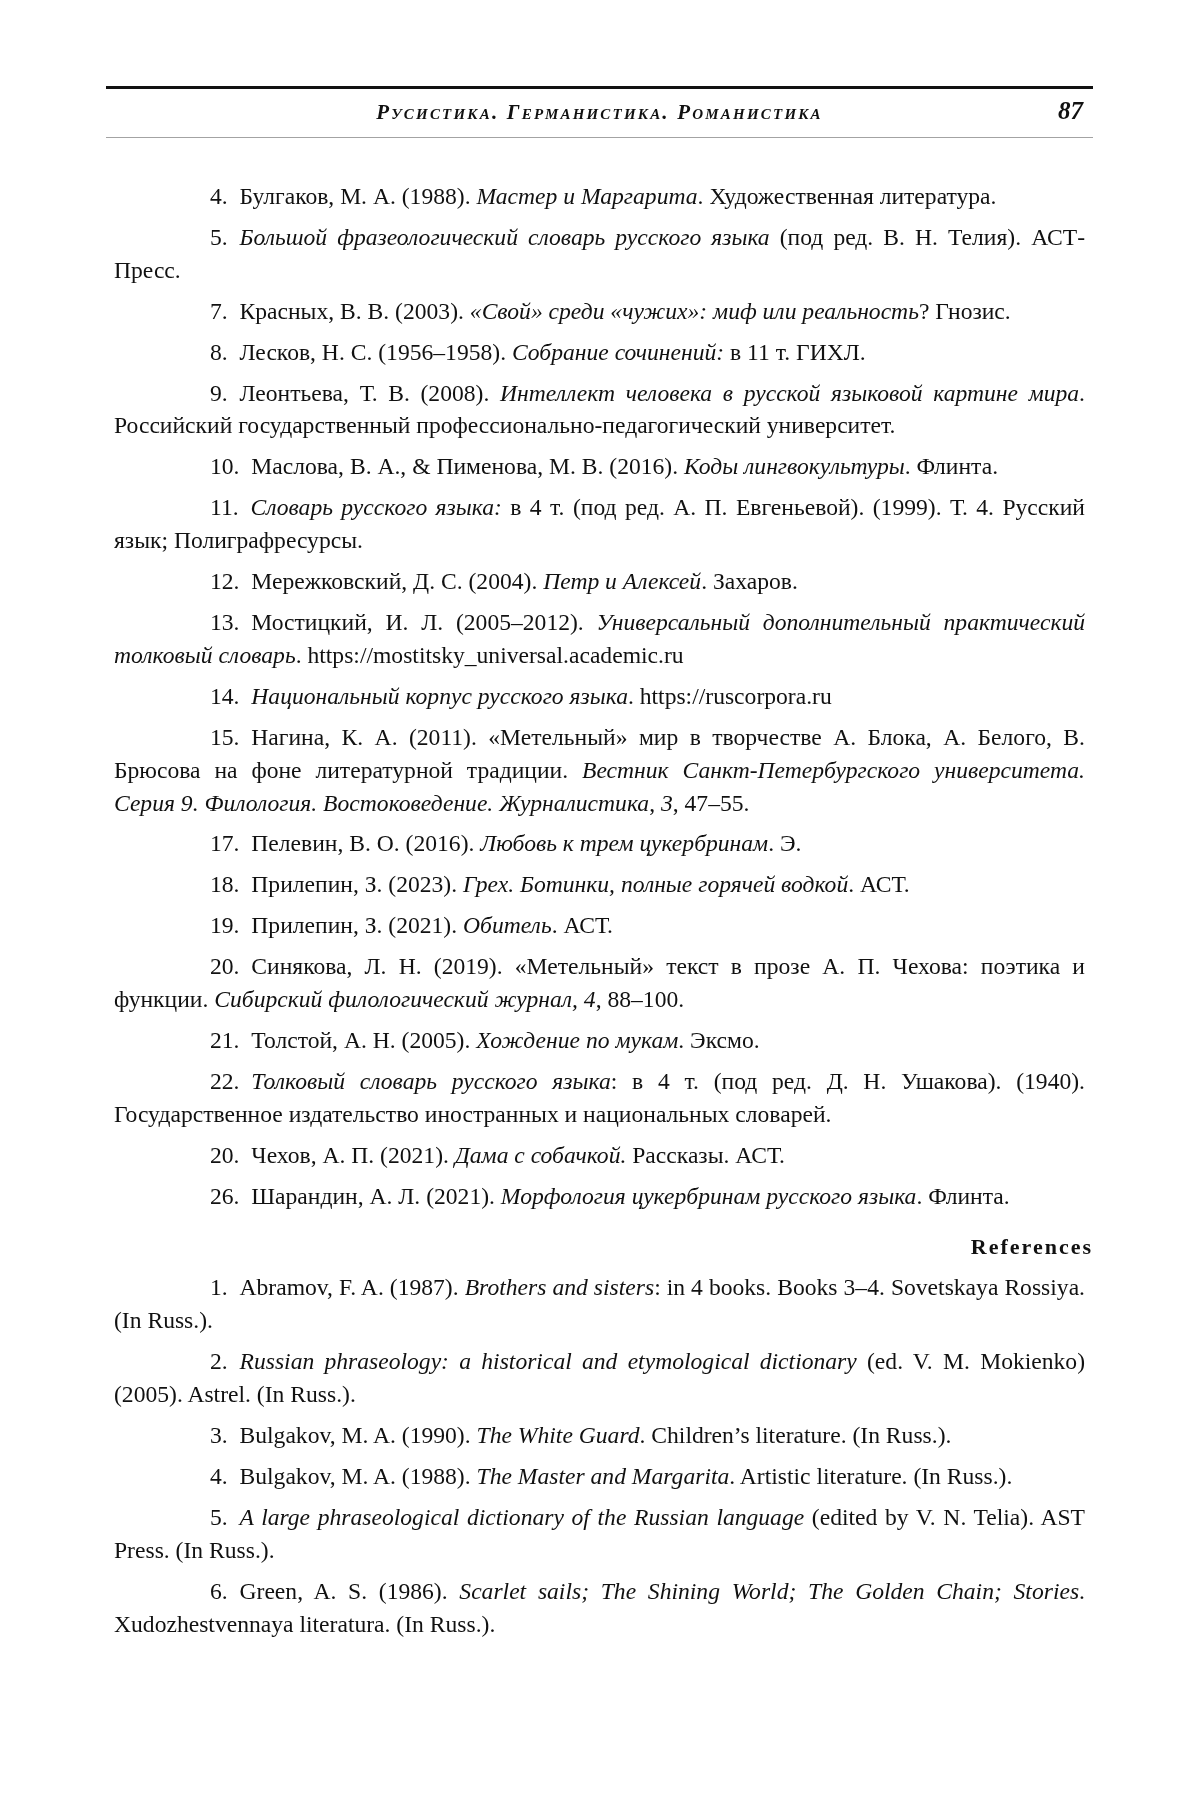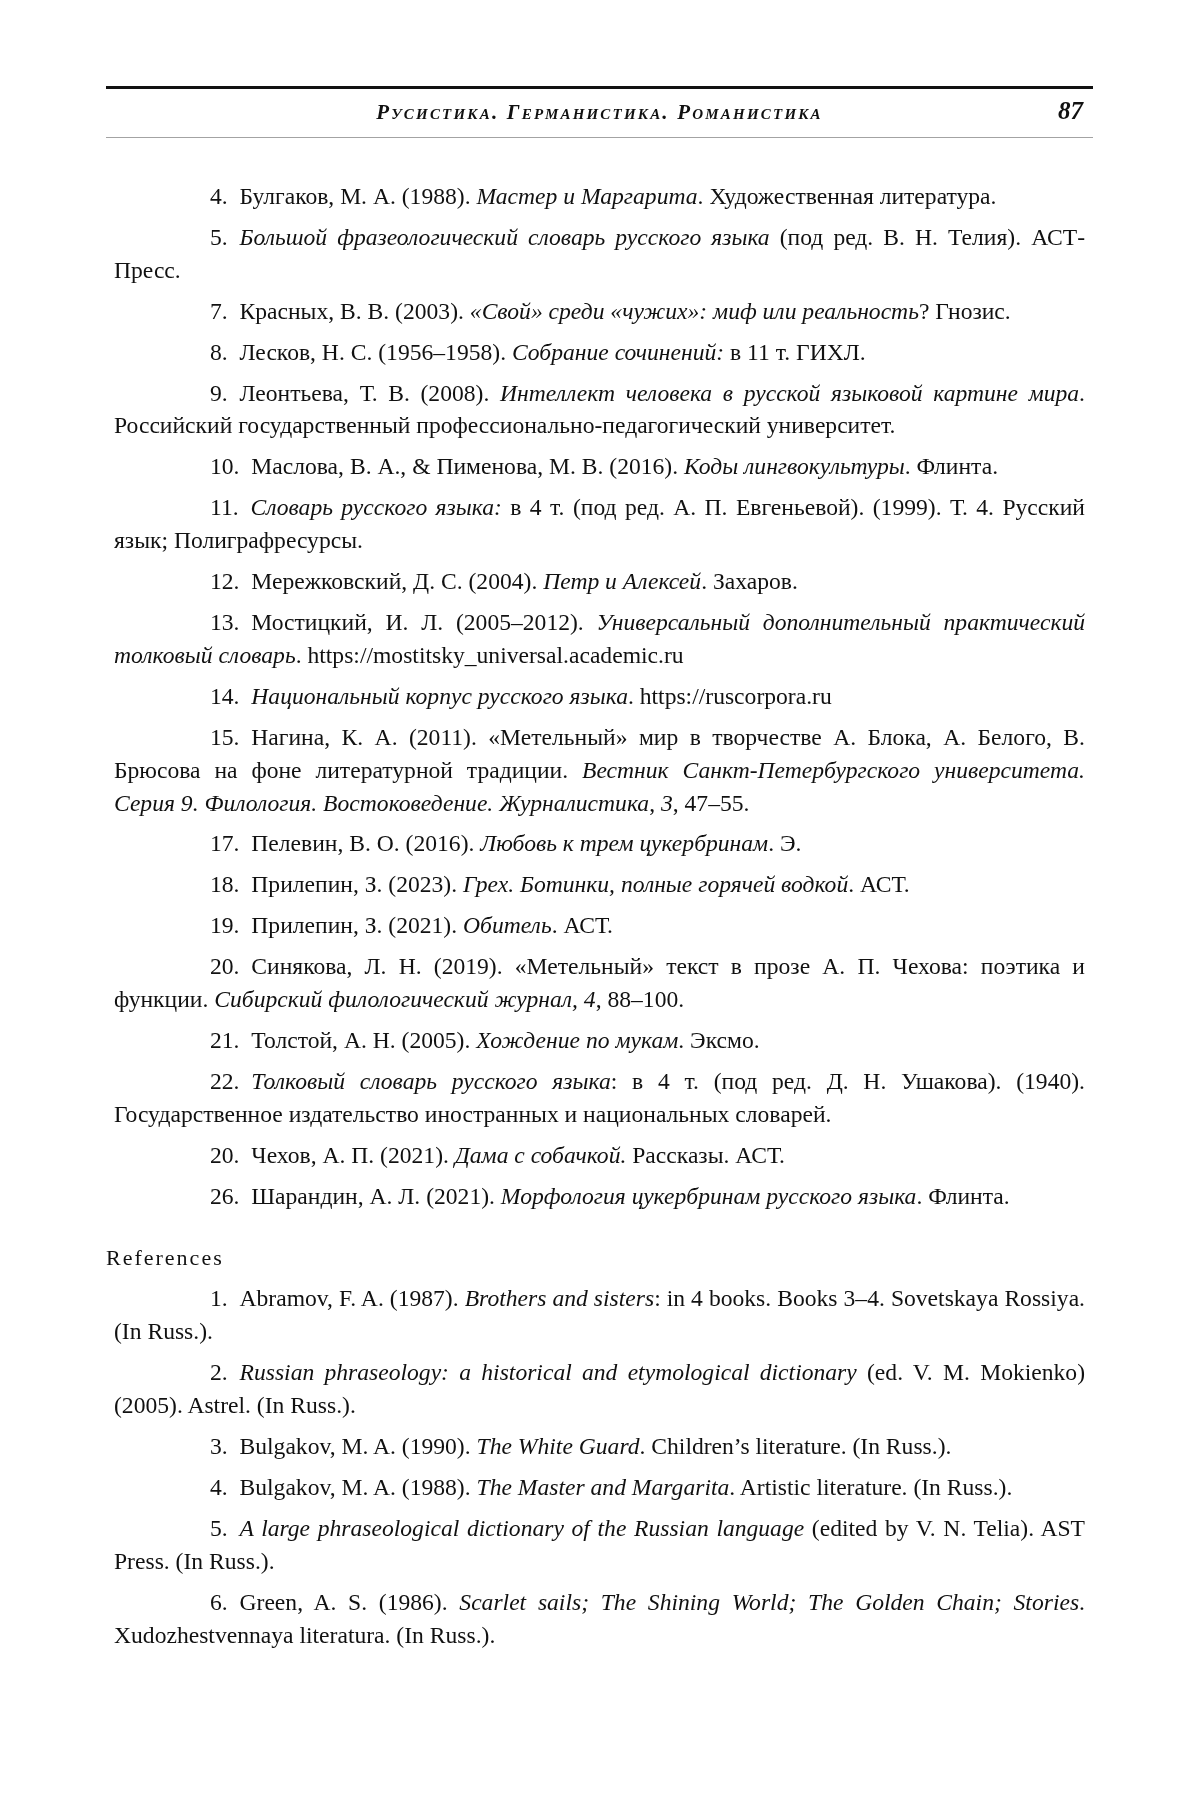--- a/index.html
+++ b/index.html
@@ -9,22 +9,22 @@
   .running-head { position: absolute; left: 0; top: 86px; width: 987px; height: 52px;
                   border-top: 3px solid #111; border-bottom: 1px solid #a3a3a3; box-sizing: border-box; font-style: italic; }
   .running-title { position: absolute; left: 0; right: 0; top: 11px; text-align: center;
                    font-weight: bold; font-size: 21px; letter-spacing: 2.2px; font-variant: small-caps; }
   .page-number { position: absolute; right: 10px; top: 8px; font-weight: bold; font-size: 25px; }
   .content { position: absolute; left: 0; top: 172px; width: 987px; font-size: 23.6px; line-height: 32.9px;
              text-align: justify; }
   .entry { margin: 8px; text-indent: 48px; }
   .entry .num { display: inline-block; min-width: 0; }
   .entry i { font-style: italic; }
-  .section-heading { text-align: left; font-weight: normal; font-size: 22px; letter-spacing: 2px;
-                     margin: 30px 0 8px 0; line-height: 32px; }
+  .section-heading { text-align: right; font-weight: bold; font-size: 22px; letter-spacing: 2px;
+                     margin: 19px 0 8px 0; line-height: 32px; }
   .refs .entry { text-indent: 48px; }
 </style>
 </head>
 <body>
 
 <div class="page">
   <div class="running-head">
     <div class="running-title">Русистика. Германистика. Романистика</div>
     <div class="page-number">87</div>
   </div>

